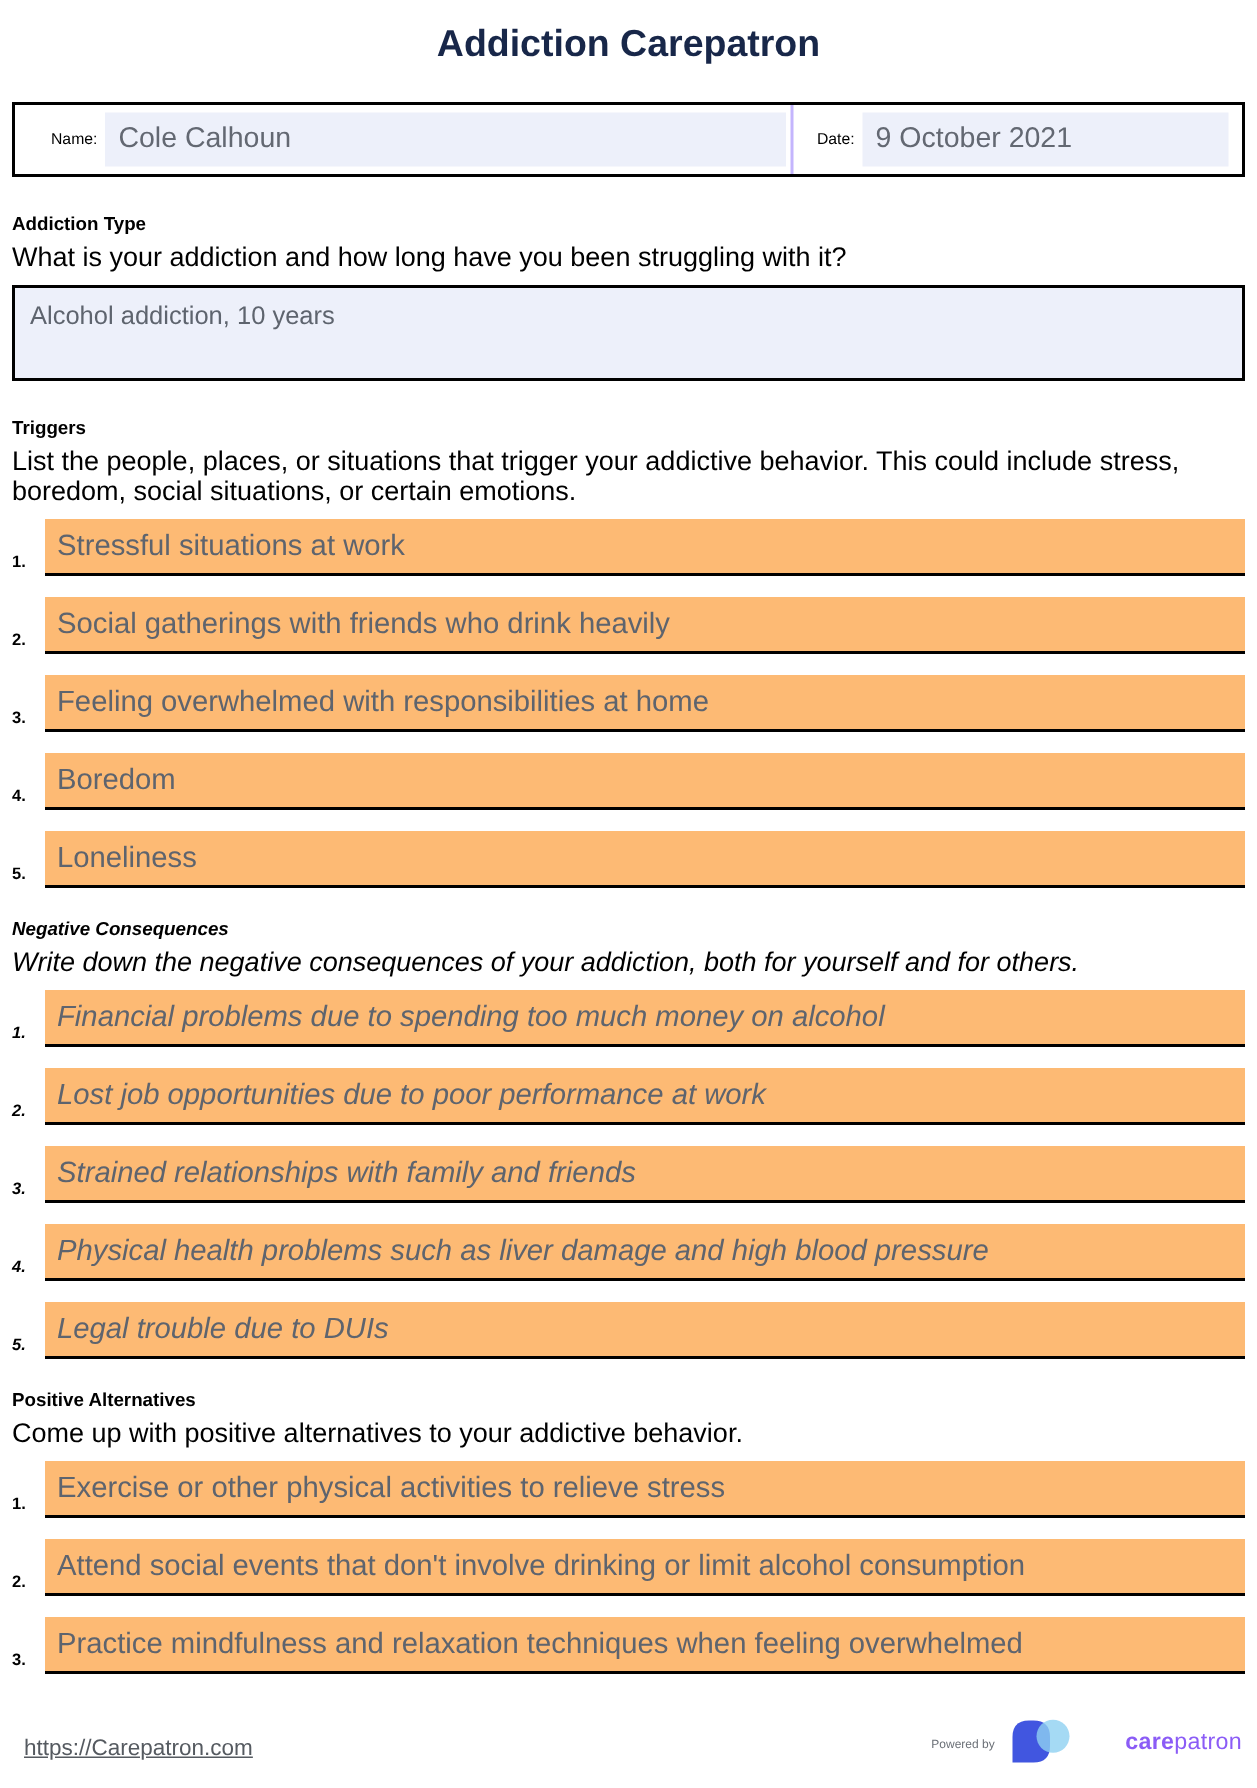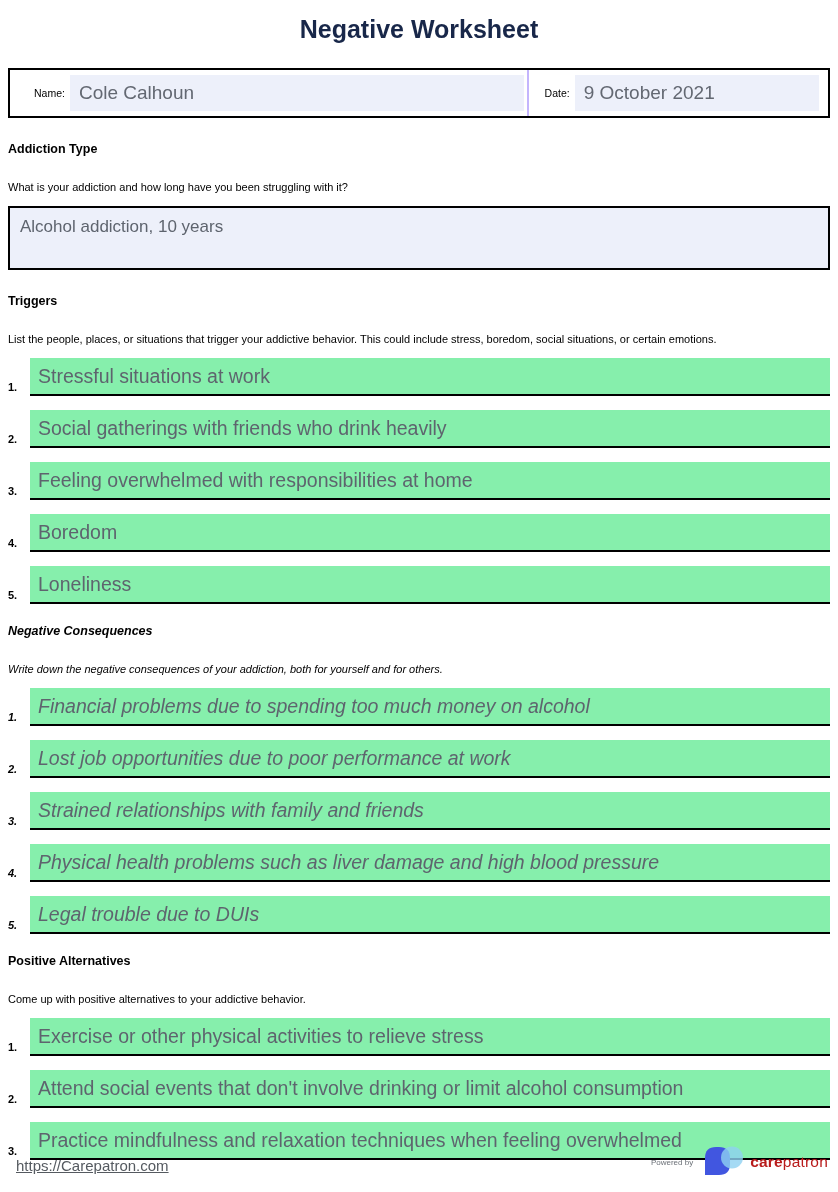--- a/index.html
+++ b/index.html
@@ -43,22 +43,22 @@
     margin-right: 3px;
     overflow: hidden;
     white-space: nowrap;
   }
   .date-cell .hfield { margin-right: 9px; }
 
   
   .section { margin-top: 24px; }
   .section-heading { font-size: 12.5px; font-weight: bold; color: #000; line-height: 15px; }
   .section-desc {
-    font-size: 11px; color: #000;
-    margin-top: 20px; margin-bottom: 9px;
+    font-size: 18px; color: #000;
+    margin-top: 4px; margin-bottom: 9px;
     line-height: 20px;
     max-width: 792px;
   }
 
   .answer-box {
     margin-top: 4px;
     border: 2px solid #000;
     background: #edf0fa;
     height: 64px;
     padding: 9px 10px;
@@ -69,21 +69,21 @@
   .num-list { list-style: none; }
   .num-row { display: flex; align-items: flex-end; margin-bottom: 14px; }
   .row-num {
     flex: 0 0 22px;
     font-size: 11px;
     font-weight: bold;
     padding-bottom: 3px;
   }
   .line-field {
     flex: 1;
-    background: #86efac;
+    background: #fdba74;
     border-bottom: 2px solid #000;
     font-size: 19.5px;
     color: #5e646e;
     padding: 5px 8px 4px;
     min-height: 36px;
     line-height: 27px;
     white-space: nowrap;
     overflow: hidden;
   }
 
@@ -98,29 +98,29 @@
   }
   .footer-brand {
     position: absolute;
     right: 10px;
     bottom: 12px;
     display: flex;
     align-items: center;
   }
   .powered-by { font-size: 8px; color: #6b7077; margin-right: 9px; }
   .logo-mark { width: 44px; height: 36px; margin-right: 4px; }
-  .brand-text { font-size: 15.5px; color: #b91c1c; letter-spacing: 0.2px; }
+  .brand-text { font-size: 15.5px; color: #8b5cf6; letter-spacing: 0.2px; margin-left: 30px; }
   .brand-bold { font-weight: bold; }
 </style>
 </head>
 <body>
 
 <div class="page">
 
-  <h1 class="title">Negative Worksheet</h1>
+  <h1 class="title">Addiction Carepatron</h1>
 
   <div class="header-box">
     <div class="hcell name-cell">
       <span class="hlabel">Name:</span>
       <span class="hfield">Cole Calhoun</span>
     </div>
     <div class="hcell date-cell">
       <span class="hlabel">Date:</span>
       <span class="hfield">9 October 2021</span>
     </div>

